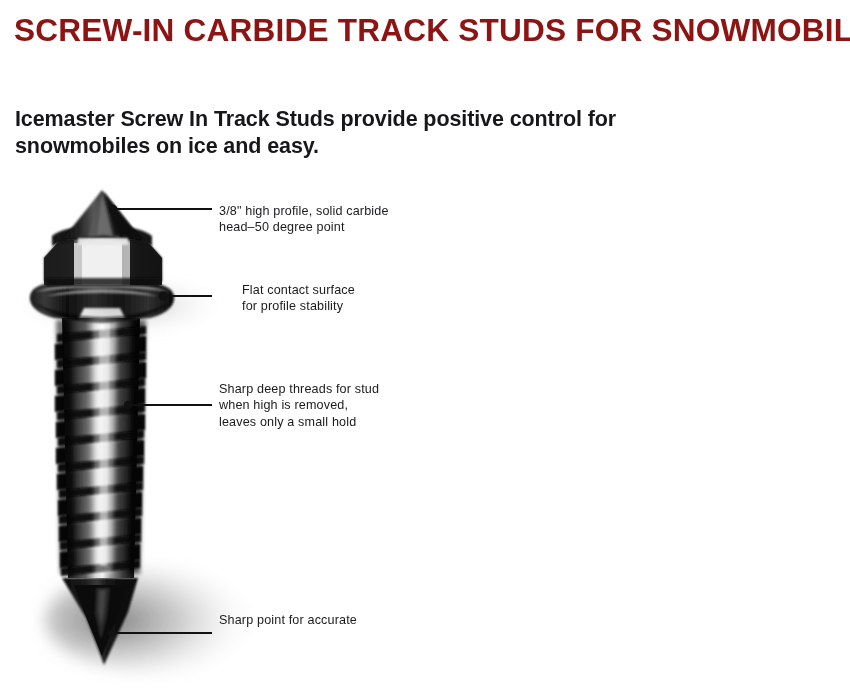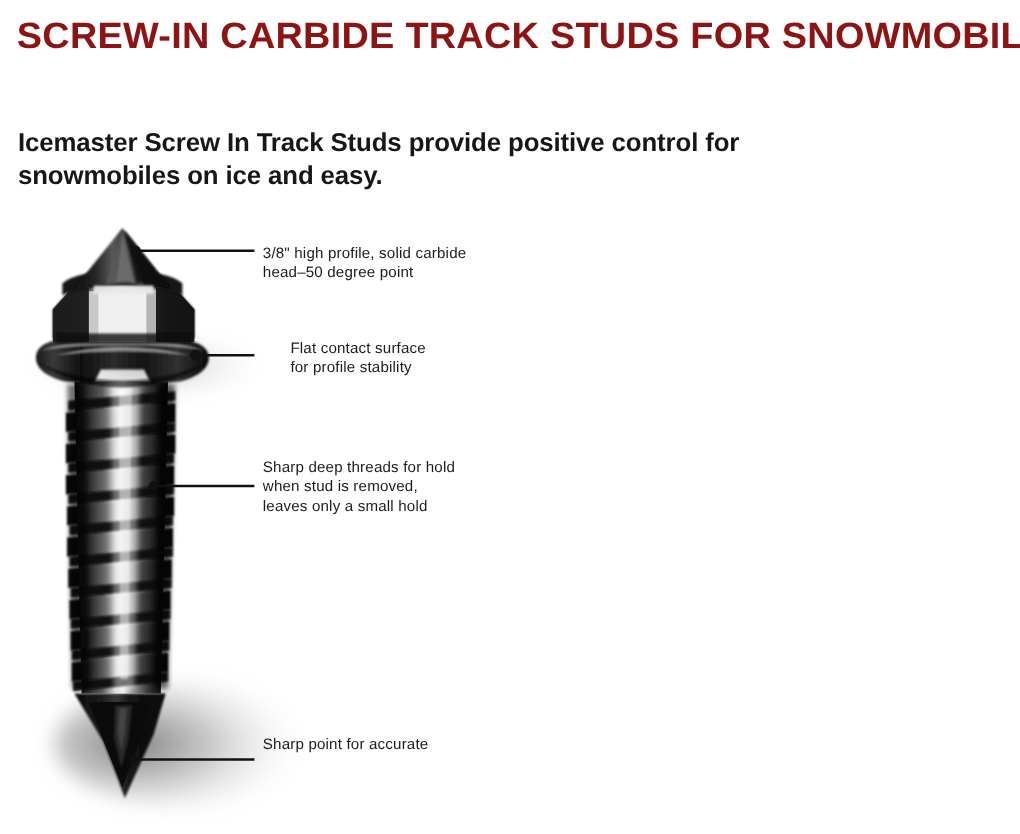--- a/index.html
+++ b/index.html
@@ -285,21 +285,21 @@
     <span class="line">3/8" high profile, solid carbide</span>
     <span class="line">head–50 degree point</span>
   </div>
 
   <div class="callout" id="callout-flange">
     <span class="line">Flat contact surface</span>
     <span class="line">for profile stability</span>
   </div>
 
   <div class="callout" id="callout-threads">
-    <span class="line">Sharp deep threads for hold</span>
-    <span class="line">when stud is removed,</span>
+    <span class="line">Sharp deep threads for stud</span>
+    <span class="line">when high is removed,</span>
     <span class="line">leaves only a small hold</span>
   </div>
 
   <div class="callout" id="callout-point">
     <span class="line">Sharp point for accurate</span>
   </div>
 </div>
 
 </body></html>

